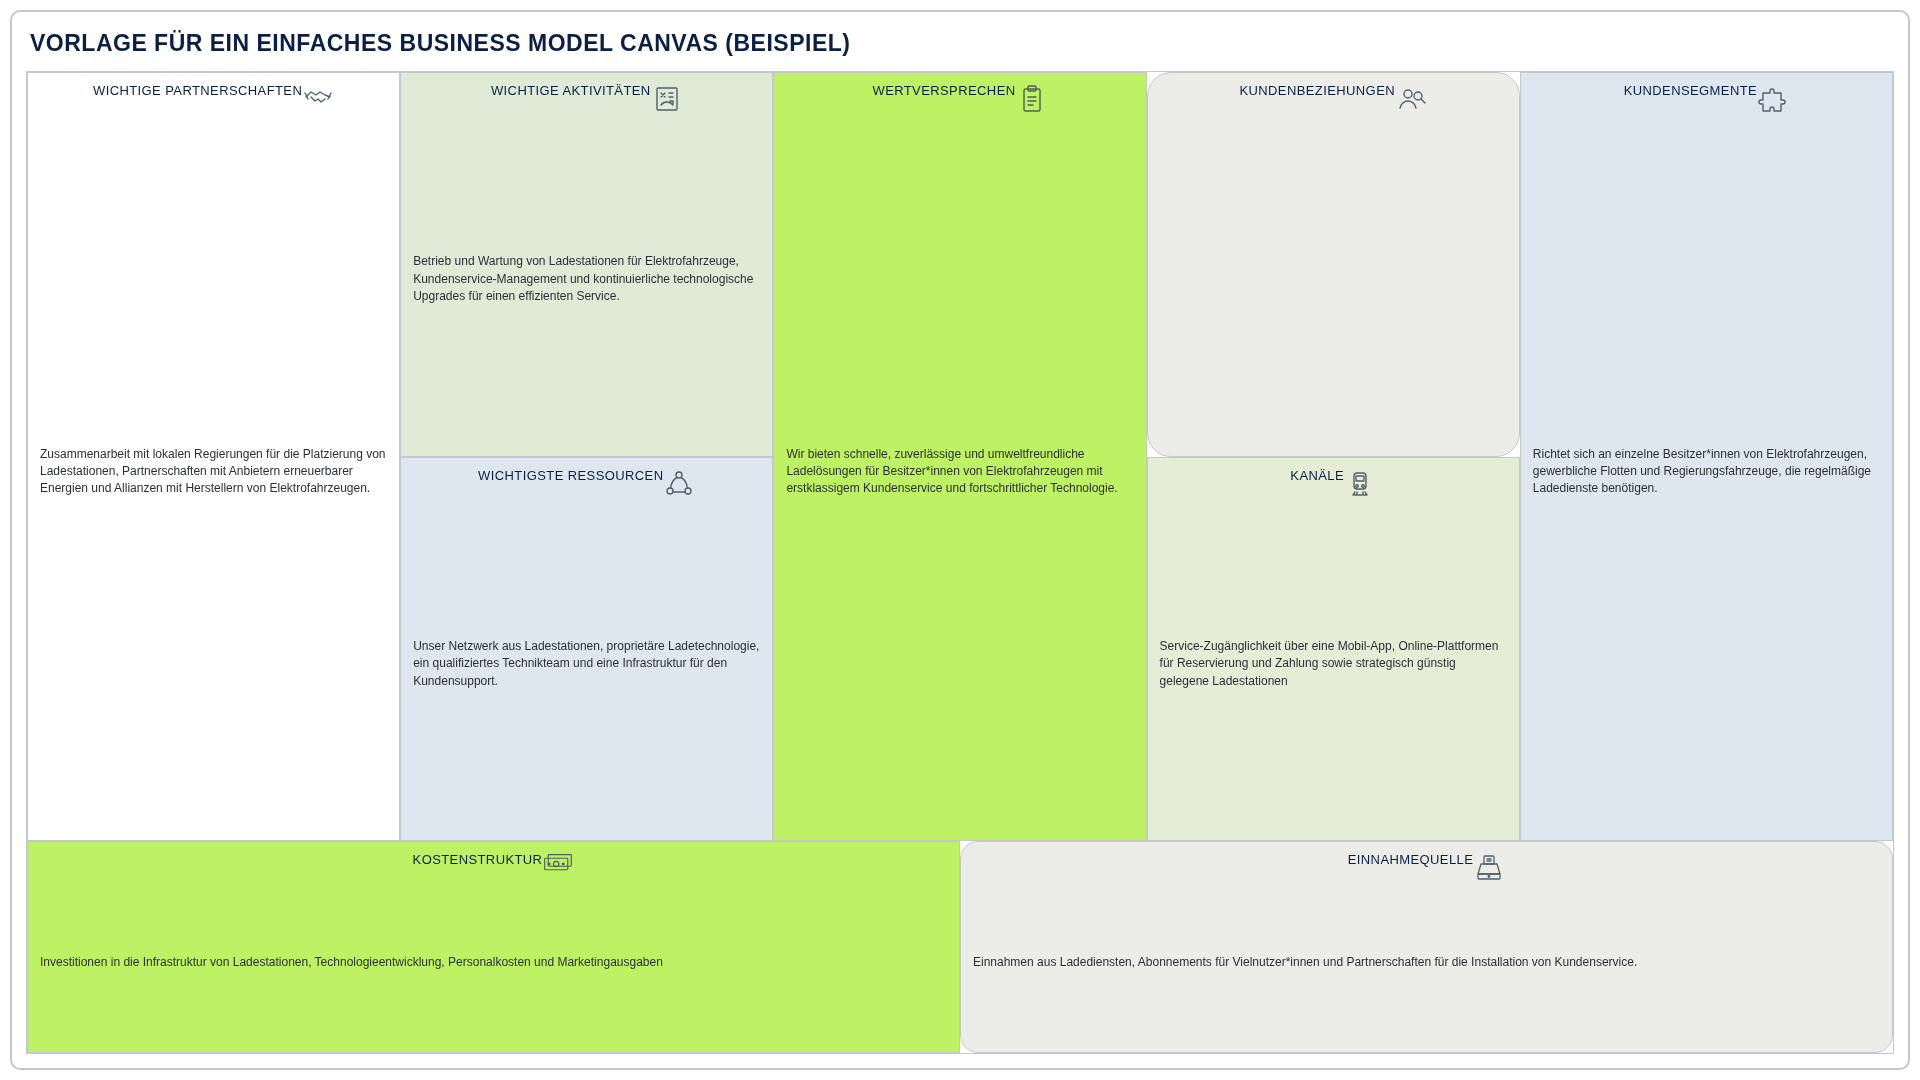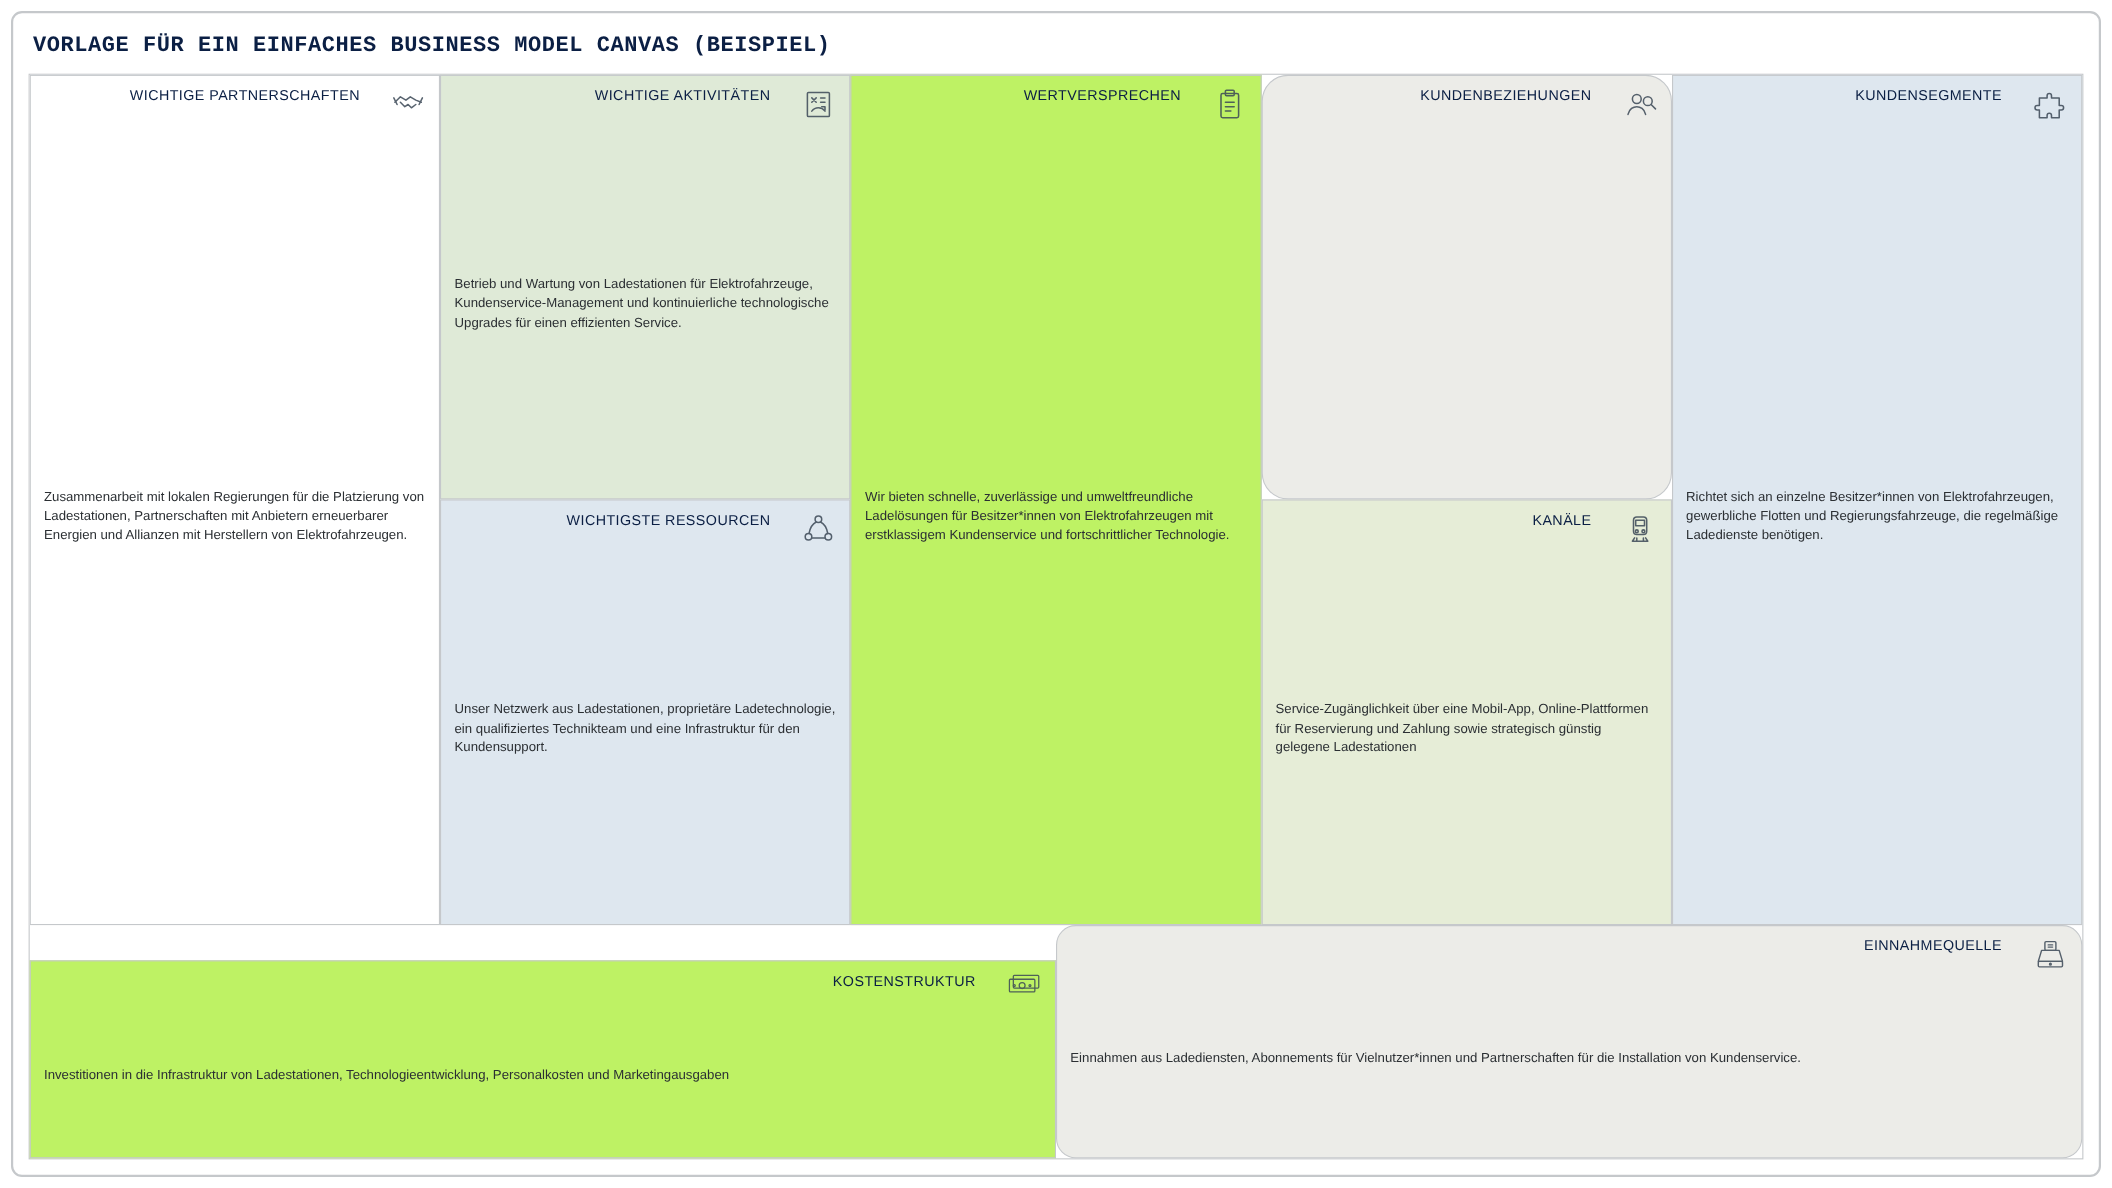--- a/index.html
+++ b/index.html
@@ -12,49 +12,47 @@
   .frame {
     width: 100%;
     height: 100%;
     border: 2px solid #c5c8cb;
     border-radius: 10px;
     padding: 18px 14px 14px 14px;
     display: flex;
     flex-direction: column;
   }
   .page-title {
-    font-size: 20px;
+    font-size: 23px;
     font-weight: 700;
     color: #0b1f44;
     letter-spacing: 0.5px;
     margin-bottom: 14px;
     padding-left: 4px;
-    font-family: Liberation Mono, monospace;
   }
   .canvas {
     flex: 1;
     display: grid;
     grid-template-columns: repeat(10, 1fr);
     grid-template-rows: 1fr 1fr 0.55fr;
     border: 1px solid #c5c8cb;
   }
   .cell {
     border: 1px solid #c5c8cb;
     padding: 10px 12px 14px 12px;
     display: flex;
     flex-direction: column;
     position: relative;
     overflow: hidden;
   }
   .cell-header {
     display: flex;
-    justify-content: flex-end;
+    justify-content: center;
     align-items: flex-start;
     min-height: 34px;
-    gap: 28px;
   }
   .cell-title {
     font-size: 13px;
     font-weight: 400;
     color: #0b1f44;
     letter-spacing: 0.4px;
   }
   .cell-icon {
     flex-shrink: 0;
     width: 32px;
@@ -80,21 +78,21 @@
   .c-blue   { background: #dee7ef; }
   .c-olive  { background: #e6edd7; }
   
   .kp  { grid-column: 1 / 3;  grid-row: 1 / 3; }
   .ka  { grid-column: 3 / 5;  grid-row: 1 / 2; }
   .kr  { grid-column: 3 / 5;  grid-row: 2 / 3; }
   .vp  { grid-column: 5 / 7;  grid-row: 1 / 3; }
   .cr  { grid-column: 7 / 9;  grid-row: 1 / 2; border-radius: 24px; }
   .ch  { grid-column: 7 / 9;  grid-row: 2 / 3; }
   .cs  { grid-column: 9 / 11; grid-row: 1 / 3; }
-  .co  { grid-column: 1 / 6;  grid-row: 3 / 4; margin-top: 32px; }
+  .co  { grid-column: 1 / 6;  grid-row: 3 / 4; }
   .rs  { grid-column: 6 / 11; grid-row: 3 / 4; border-radius: 18px; }
   
   .co .cell-body, .rs .cell-body { align-items: center; }
   svg { display: block; }
 </style>
 </head>
 <body>
 
 <div class="frame">
   <div class="page-title">VORLAGE FÜR EIN EINFACHES BUSINESS MODEL CANVAS (BEISPIEL)</div>

